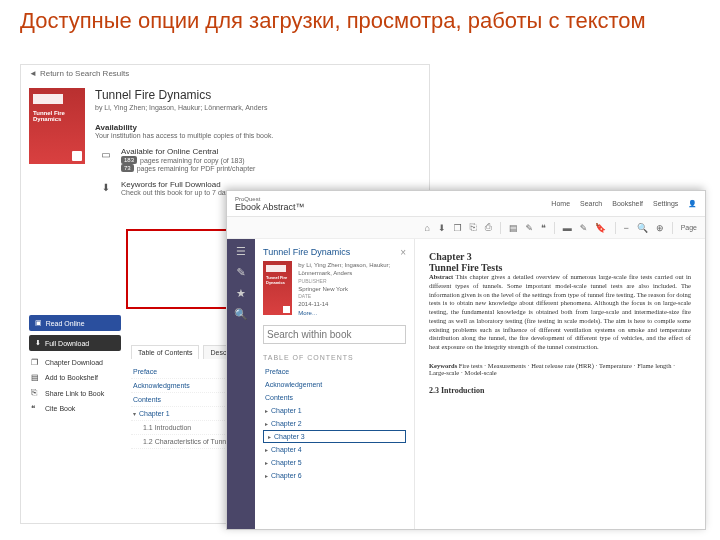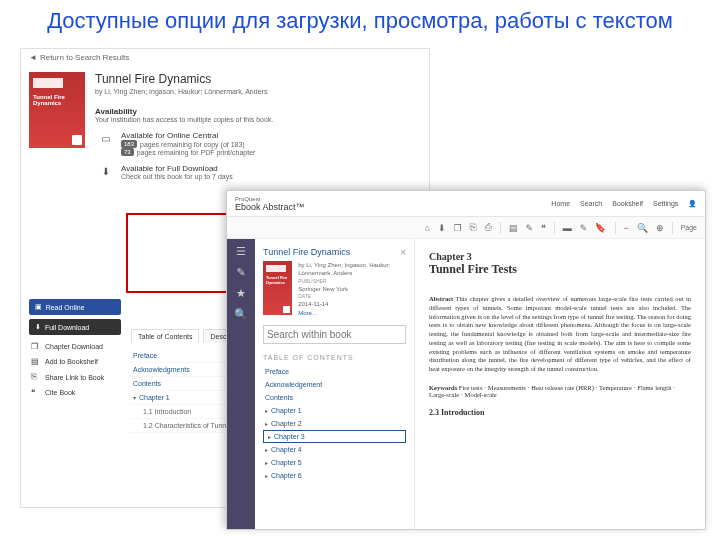--- a/index.html
+++ b/index.html
@@ -1,18 +1,18 @@
 <!DOCTYPE html>
 <html><head>
 <meta charset="utf-8">
 <style>
   * { box-sizing: border-box; margin: 0; padding: 0; }
   body { font-family: Arial, sans-serif; font-size: 9px; color: #333; width: 720px; height: 540px; overflow: hidden; position: relative; background: #fff; }
-  .slide-title { font-size: 22px; text-align: center; padding: 8px 20px 4px; color: #1d4ed8; font-weight: normal; }
-  .back-window { position: absolute; top: 48px; left: 20px; width: 410px; height: 460px; background: #fff; border: 1px solid #e0e0e0; }
+  .slide-title { font-size: 22px; text-align: left; padding: 8px 20px 4px; color: #c2410c; font-weight: normal; }
+  .back-window { position: absolute; top: 64px; left: 20px; width: 410px; height: 460px; background: #fff; border: 1px solid #e0e0e0; }
   .back-link { padding: 4px 8px; font-size: 8px; color: #666; }
   .back-link .arrow { color: #666; margin-right: 3px; }
   .bw-top { display: flex; padding: 6px 8px 4px; gap: 10px; }
   .cover { width: 56px; height: 76px; background: linear-gradient(180deg, #b93030 0%, #d94040 100%); color: #fff; font-size: 5px; padding: 4px; position: relative; }
   .cover .bar { position: absolute; top: 6px; left: 4px; width: 30px; height: 10px; background: rgba(255,255,255,0.9); }
   .cover .ctitle { position: absolute; top: 22px; left: 4px; right: 4px; font-size: 6px; font-weight: bold; }
   .cover .spr { position: absolute; bottom: 3px; right: 3px; width: 10px; height: 10px; background: #fff; border-radius: 1px; }
   .bw-meta { flex: 1; }
   .bw-title { font-size: 12px; color: #333; margin-bottom: 2px; }
   .bw-auth { font-size: 7px; color: #666; margin-bottom: 8px; }
@@ -61,21 +61,21 @@
   .cover2 .ct { position: absolute; top: 14px; left: 3px; font-size: 4px; color: #fff; font-weight: bold; }
   .cover2 .spr { position: absolute; bottom: 2px; right: 2px; width: 7px; height: 7px; background: #fff; }
   .fw-meta2 { font-size: 6px; color: #666; line-height: 1.4; }
   .fw-meta2 .lbl { color: #999; text-transform: uppercase; font-size: 5px; }
   .fw-search { width: 100%; border: 1px solid #ccc; padding: 3px; font-size: 10px; margin-bottom: 4px; }
   .fw-toc-h { font-size: 7px; letter-spacing: 1px; color: #999; margin: 6px 0 4px; }
   .fw-toc-item { font-size: 7px; padding: 3px 2px; color: #1a5490; }
   .fw-toc-item.hl { border: 1px solid #1a5490; padding: 2px 4px; }
   .fw-right { flex: 1; padding: 12px 14px; background: #fff; overflow: hidden; font-family: Georgia, serif; }
   .fw-chnum { font-size: 10px; font-weight: bold; }
-  .fw-chtitle { font-size: 12px; font-weight: bold; margin-bottom: 18px; }
+  .fw-chtitle { font-size: 10px; font-weight: bold; }
   .fw-abs { font-size: 6.5px; line-height: 1.35; text-align: justify; color: #333; margin-bottom: 10px; }
   .fw-abs b { font-weight: bold; }
   .fw-kw { font-size: 6.5px; margin-bottom: 10px; }
   .fw-sec { font-size: 8px; font-weight: bold; }
 </style>
 </head>
 <body>
 
 <div class="slide-title">Доступные опции для загрузки, просмотра, работы с текстом</div>
 
@@ -103,21 +103,21 @@
               </div>
             <div class="t2">
                 <span class="badge">73</span>
                 <span>pages remaining for PDF print/chapter</span>
               </div>
           </div>
         </div>
         <div class="avail-row">
           <div class="avail-icon">⬇</div>
           <div class="avail-text">
-            <div class="t1">Available for Full Download</div>
+            <div class="t1">Keywords for Full Download</div>
             <div class="t2">Check out this book for up to 7 days</div>
           </div>
         </div>
       </div>
     </div>
   </div>
 
   <div class="side-actions">
     <div class="side-btn blue">
         <span>▣</span>

